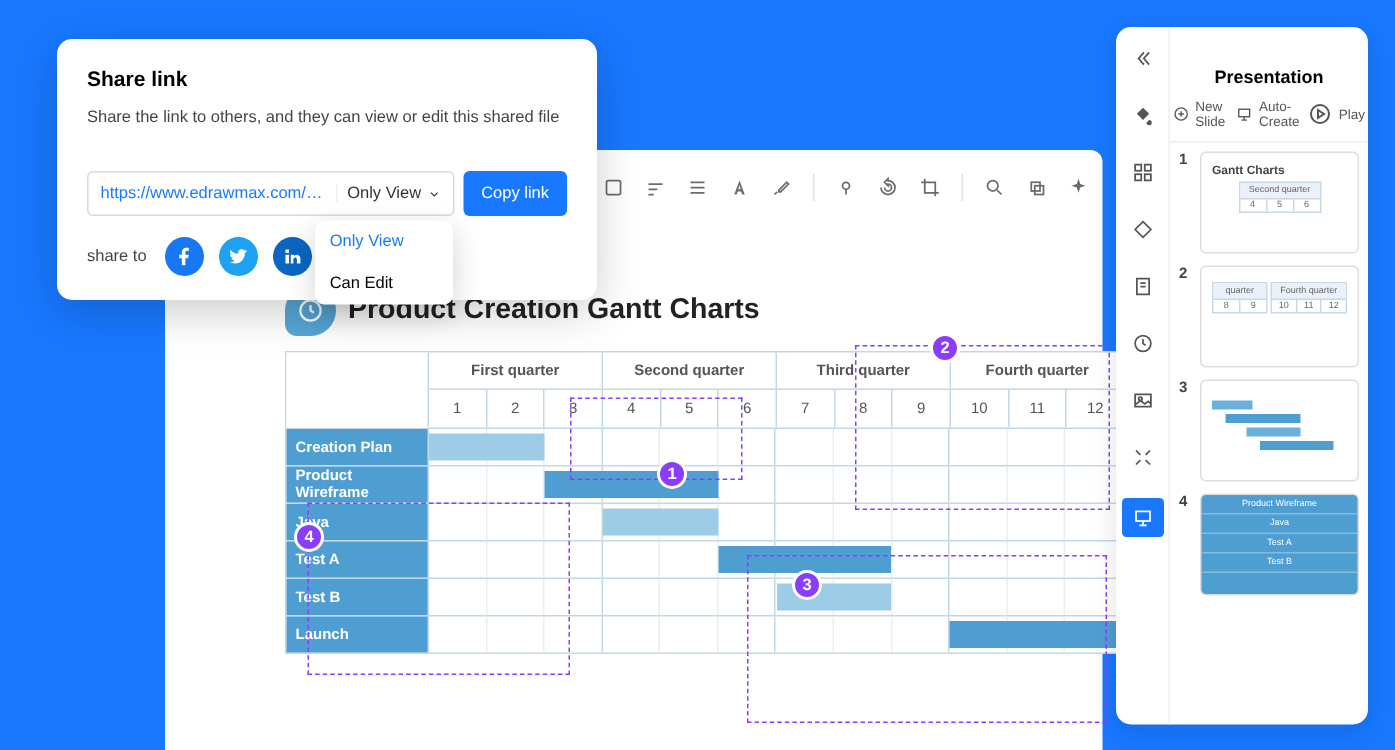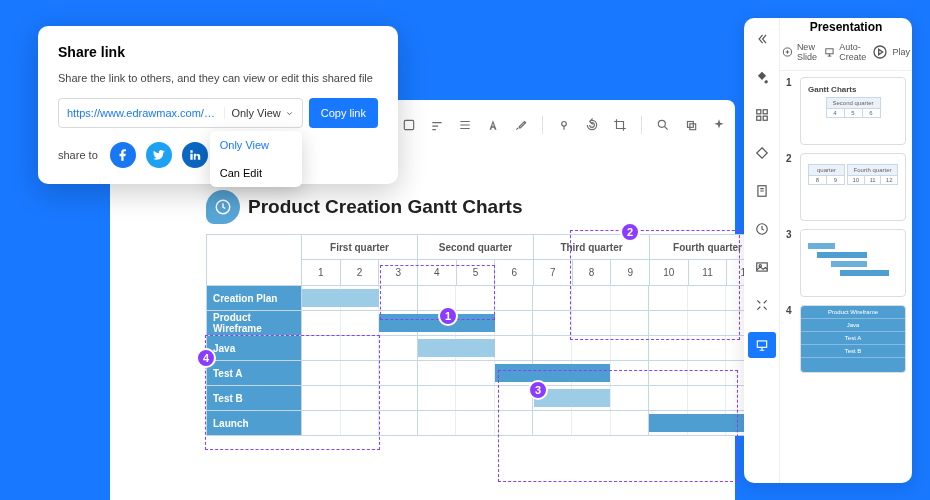--- a/index.html
+++ b/index.html
@@ -12,21 +12,21 @@
 .toolbar { position: absolute; left: 0; right: 0; top: 10px; height: 30px; display: flex; align-items: center; justify-content: center; gap: 14px; color: #777; font-size: 13px; }
 .toolbar svg, .toolbar span.glyph { width: 14px; height: 14px; display: inline-flex; align-items: center; justify-content: center; color: #6b6b6b; }
 .toolbar .divider { width: 1px; height: 18px; background: #e0e0e0; }
 
 
 .rightpanel { position: absolute; right: 18px; top: 18px; width: 168px; height: 465px; background: #fff; border-radius: 10px; box-shadow: 0 4px 18px rgba(0,0,0,.12); display: flex; }
 .rail { width: 36px; border-right: 1px solid #eee; display: flex; flex-direction: column; align-items: center; padding-top: 10px; gap: 16px; color: #555; }
 .rail .item { width: 22px; height: 22px; display: flex; align-items: center; justify-content: center; }
 .rail .item.active { background: #1878ff; color: #fff; border-radius: 3px; width: 28px; height: 26px; }
 .panelbody { flex: 1; display: flex; flex-direction: column; }
-.panelhead { text-align: center; font-size: 12px; font-weight: 700; padding: 2px 0 8px; }
+.panelhead { text-align: center; font-size: 12px; font-weight: 700; padding: 26px 0 8px; }
 .panelacts { display: flex; justify-content: space-around; padding: 0 2px 8px; border-bottom: 1px solid #eee; }
 .panelacts .act { display: flex; flex-direction: row; align-items: center; gap: 4px; font-size: 9px; color: #555; }
 .panelacts .act svg { width: 16px; height: 16px; color: #555; }
 .slides { flex: 1; overflow: hidden; padding: 6px 6px; display: flex; flex-direction: column; gap: 8px; }
 .slide { display: flex; gap: 4px; }
 .slide .num { width: 10px; font-size: 10px; color: #444; font-weight: 600; }
 .thumb { flex: 1; height: 68px; border: 1px solid #ddd; border-radius: 4px; background: #fff; position: relative; overflow: hidden; padding: 7px; }
 .thumb .tt { font-size: 8px; font-weight: 700; color: #444; }
 .minitable { margin-top: 3px; border: 1px solid #c9d7e6; font-size: 6px; color: #666; }
 .minitable .hdr { background: #eaf1f8; text-align: center; padding: 2px; border-bottom: 1px solid #c9d7e6; }
@@ -34,38 +34,38 @@
 .minitable .cells span { flex: 1; text-align: center; padding: 1px; border-right: 1px solid #c9d7e6; }
 .minitable .cells span:last-child { border-right: none; }
 .minibars { margin-top: 6px; }
 .minibars .b { height: 6px; background: #6ab0d8; margin: 3px 0; }
 .thumb4 { background: #4f9ed1; }
 .thumb4 .row { font-size: 6px; color: #fff; text-align: center; padding: 3px 0; border-bottom: 1px solid rgba(255,255,255,.3); }
 
 
 .dialog { position: absolute; left: 38px; top: 26px; width: 360px; background: #fff; border-radius: 10px; box-shadow: 0 8px 30px rgba(0,0,0,.2); padding: 18px 20px 16px; }
 .dialog h3 { font-size: 14px; font-weight: 700; margin-bottom: 12px; }
-.dialog .desc { font-size: 11px; color: #444; margin-bottom: 14px; }
+.dialog .desc { font-size: 11px; color: #444; margin-bottom: 30px; }
 .linkrow { display: flex; gap: 6px; align-items: stretch; }
 .urlbox { flex: 1; border: 1px solid #d9d9d9; border-radius: 4px; display: flex; align-items: center; padding: 0 8px; height: 30px; position: relative; }
 .urlbox .url { flex: 1; font-size: 11px; color: #1878ff; white-space: nowrap; overflow: hidden; text-overflow: ellipsis; }
 .permsel { font-size: 11px; color: #333; display: flex; align-items: center; gap: 4px; padding-left: 6px; border-left: 1px solid #eee; margin-left: 4px; }
 .copybtn { background: #1878ff; color: #fff; border: none; border-radius: 4px; font-size: 11px; padding: 0 12px; height: 30px; cursor: pointer; }
 .permmenu { position: absolute; top: 32px; right: 0; width: 92px; background: #fff; border-radius: 6px; box-shadow: 0 6px 20px rgba(0,0,0,.18); overflow: hidden; z-index: 5; }
 .permmenu .opt { font-size: 11px; padding: 8px 10px; cursor: pointer; }
 .permmenu .opt.sel { color: #1878ff; }
 .sharerow { margin-top: 14px; display: flex; align-items: center; gap: 10px; }
 .sharerow .lbl { font-size: 11px; color: #444; margin-right: 2px; }
 .soc { width: 26px; height: 26px; border-radius: 50%; display: flex; align-items: center; justify-content: center; color: #fff; cursor: pointer; }
 .soc svg { width: 14px; height: 14px; fill: #fff; }
 .fb { background: #1877f2; } .tw { background: #1da1f2; } .in { background: #0a66c2; }
 .pin { background: #e60023; } .line { background: #06c755; }
 
 
-.gantt { position: absolute; left: 96px; top: 90px; width: 560px; }
+.gantt { position: absolute; left: 80px; top: 90px; width: 560px; }
 .gtitle { display: flex; align-items: center; gap: 8px; margin-bottom: 10px; }
 .gtitle .ico { width: 34px; height: 34px; background: #57a6d6; border-radius: 50% 50% 50% 8px; display: flex; align-items: center; justify-content: center; }
 .gtitle h2 { font-size: 19px; font-weight: 700; color: #222; }
 .gtable { border: 1px solid #c5d6e6; background: #fff; position: relative; }
 .gthead { display: flex; }
 .rowlabel { width: 95px; border-right: 1px solid #c5d6e6; font-size: 10px; font-weight: 700; color: #fff; display: flex; align-items: center; padding-left: 6px; }
 .qcell { flex: 1; border-right: 1px solid #c5d6e6; }
 .qcell:last-child { border-right: none; }
 .qhdr { height: 25px; display: flex; align-items: center; justify-content: center; font-size: 10px; font-weight: 700; color: #555; border-bottom: 1px solid #c5d6e6; text-align: center; }
 .nums { display: flex; height: 25px; }

